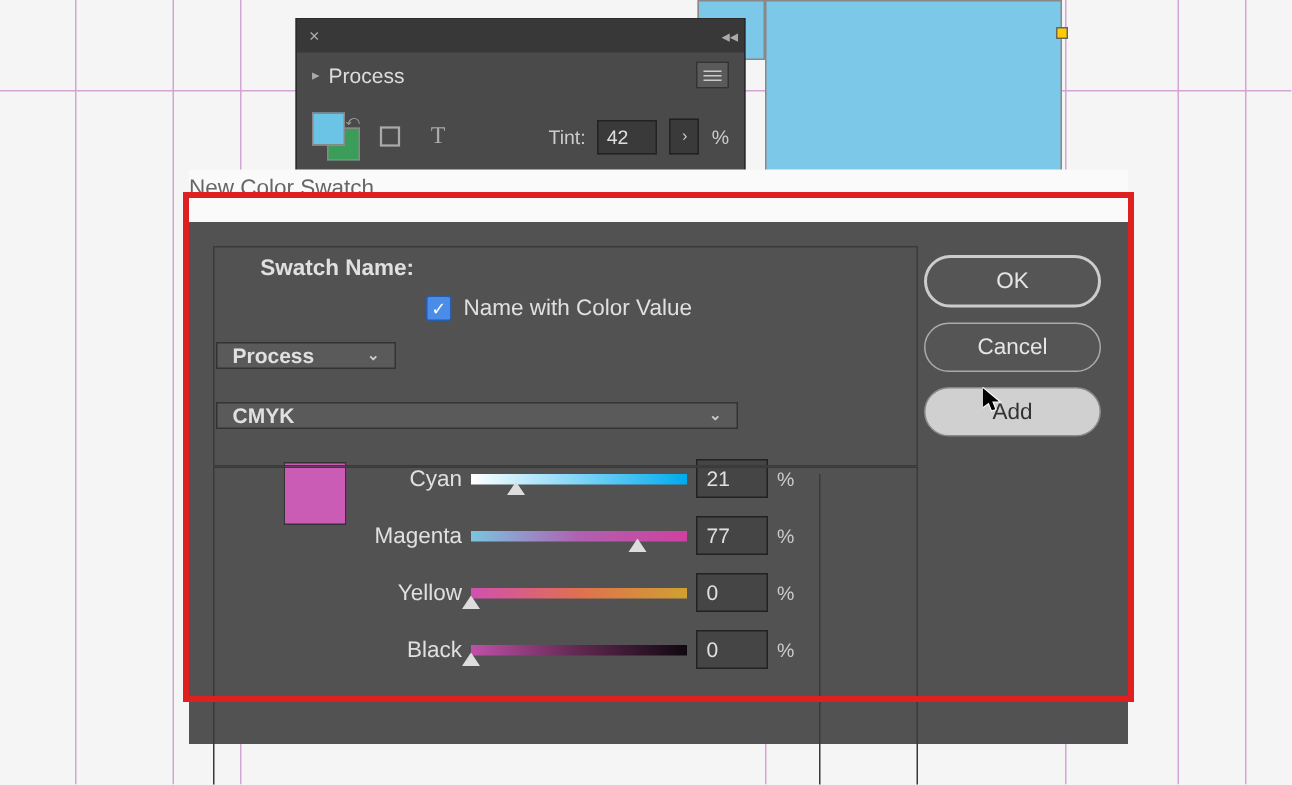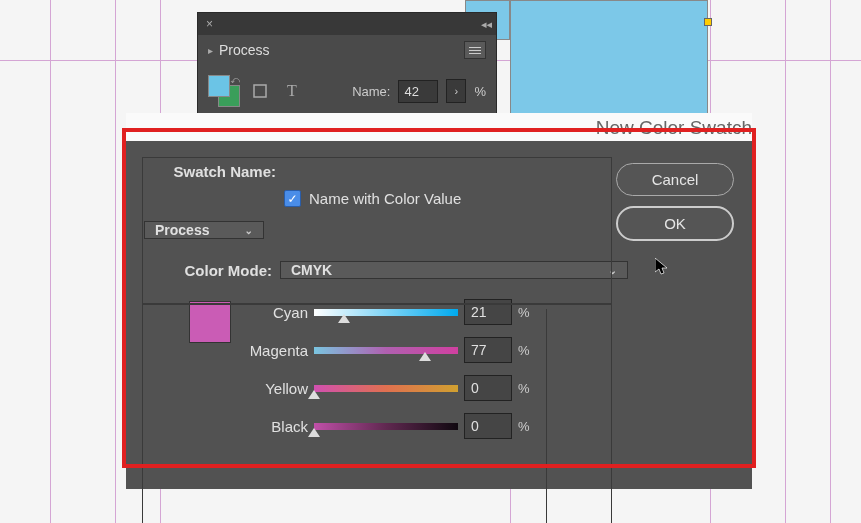--- a/index.html
+++ b/index.html
@@ -217,24 +217,24 @@
     
     .dialog-container {
       position: absolute;
       top: 113px;
       left: 126px;
       width: 626px;
       background: #fafafa;
     }
     
     .dialog-title-bar {
-      text-align: right;
-      padding: 4px 0 2px;
+      text-align: left;
+      padding: 4px 0 14px;
       color: #666;
-      font-size: 19px;
+      font-size: 15px;
     }
     
     .dialog-body {
       background: #525252;
       padding: 22px 18px 50px 18px;
       position: relative;
     }
     
     .dialog-row {
       display: flex;
@@ -476,21 +476,21 @@
       <span class="swatch-corner">⤺</span>
     </div>
     <div class="tool-icon">
       <svg width="16" height="16" viewBox="0 0 16 16">
           <rect x="2" y="2" width="12" height="12" fill="none" stroke="#aaa" stroke-width="1.5"></rect>
         </svg>
     </div>
     <div class="tool-icon">
       <span style="font-family: serif; font-size: 16px;">T</span>
     </div>
-    <span class="tint-label">Name:</span>
+    <span class="tint-label">Tint:</span>
     <input class="tint-input" value="42" style="">
     <div class="tint-arrow">›</div>
     <span class="percent-symbol">%</span>
   </div>
 </div>
 
 <div class="dialog-container">
   <div class="dialog-title-bar">New Color Swatch</div>
   <div class="dialog-body">
 
@@ -508,21 +508,20 @@
     </div>
 
     <div class="dialog-row">
       <div class="select select-narrow">
         <span>Process</span>
         <span class="select-arrow">⌄</span>
       </div>
     </div>
 
     <div class="dialog-row" style="margin-top: 22px;">
-      <span class="dialog-label-short">Color Mode:</span>
       <div class="select select-wide">
         <span>CMYK</span>
         <span class="select-arrow">⌄</span>
       </div>
     </div>
 
     <div class="color-section">
       <div class="color-result"></div>
       <div class="sliders">
         <div class="slider-row">
@@ -554,22 +553,23 @@
           <div class="slider-track slider-black">
             <div class="slider-thumb" style="left: 0%"></div>
           </div>
           <input class="slider-input" value="0" style="">
           <span class="percent-symbol">%</span>
         </div>
       </div>
     </div>
 
     <div class="buttons-col">
+      <div class="dialog-btn btn-primary">OK</div>
       <div class="dialog-btn btn-secondary">Cancel</div>
-      <div class="dialog-btn btn-primary">OK</div>
+      <div class="dialog-btn btn-active">Add</div>
     </div>
 
   </div>
 </div>
 
 <div class="highlight-border" style="top: 128px; left: 122px; width: 634px; height: 340px;"></div>
 
 <div class="cursor" style="top: 258px; left: 655px">
   <svg width="14" height="18" viewBox="0 0 14 18">
       <path d="M0 0 L0 14 L4 11 L6 16 L9 15 L7 10 L12 10 Z" fill="#000" stroke="#fff" stroke-width="0.7"></path>

